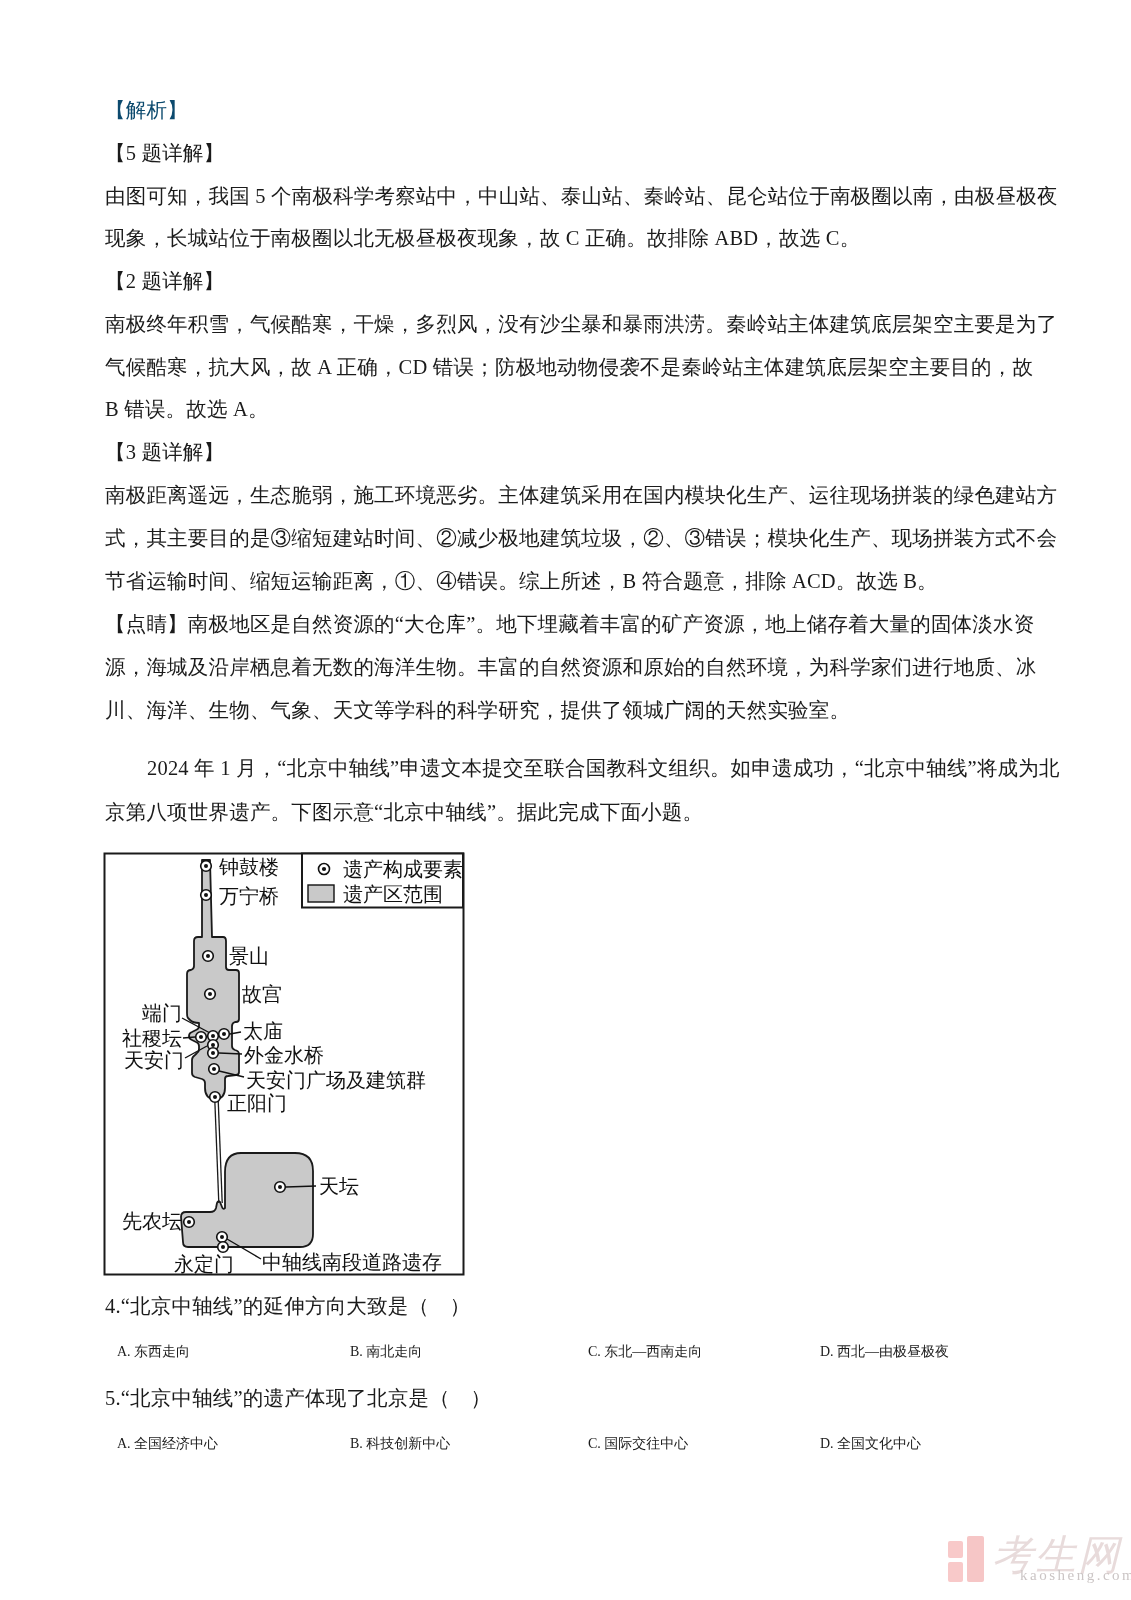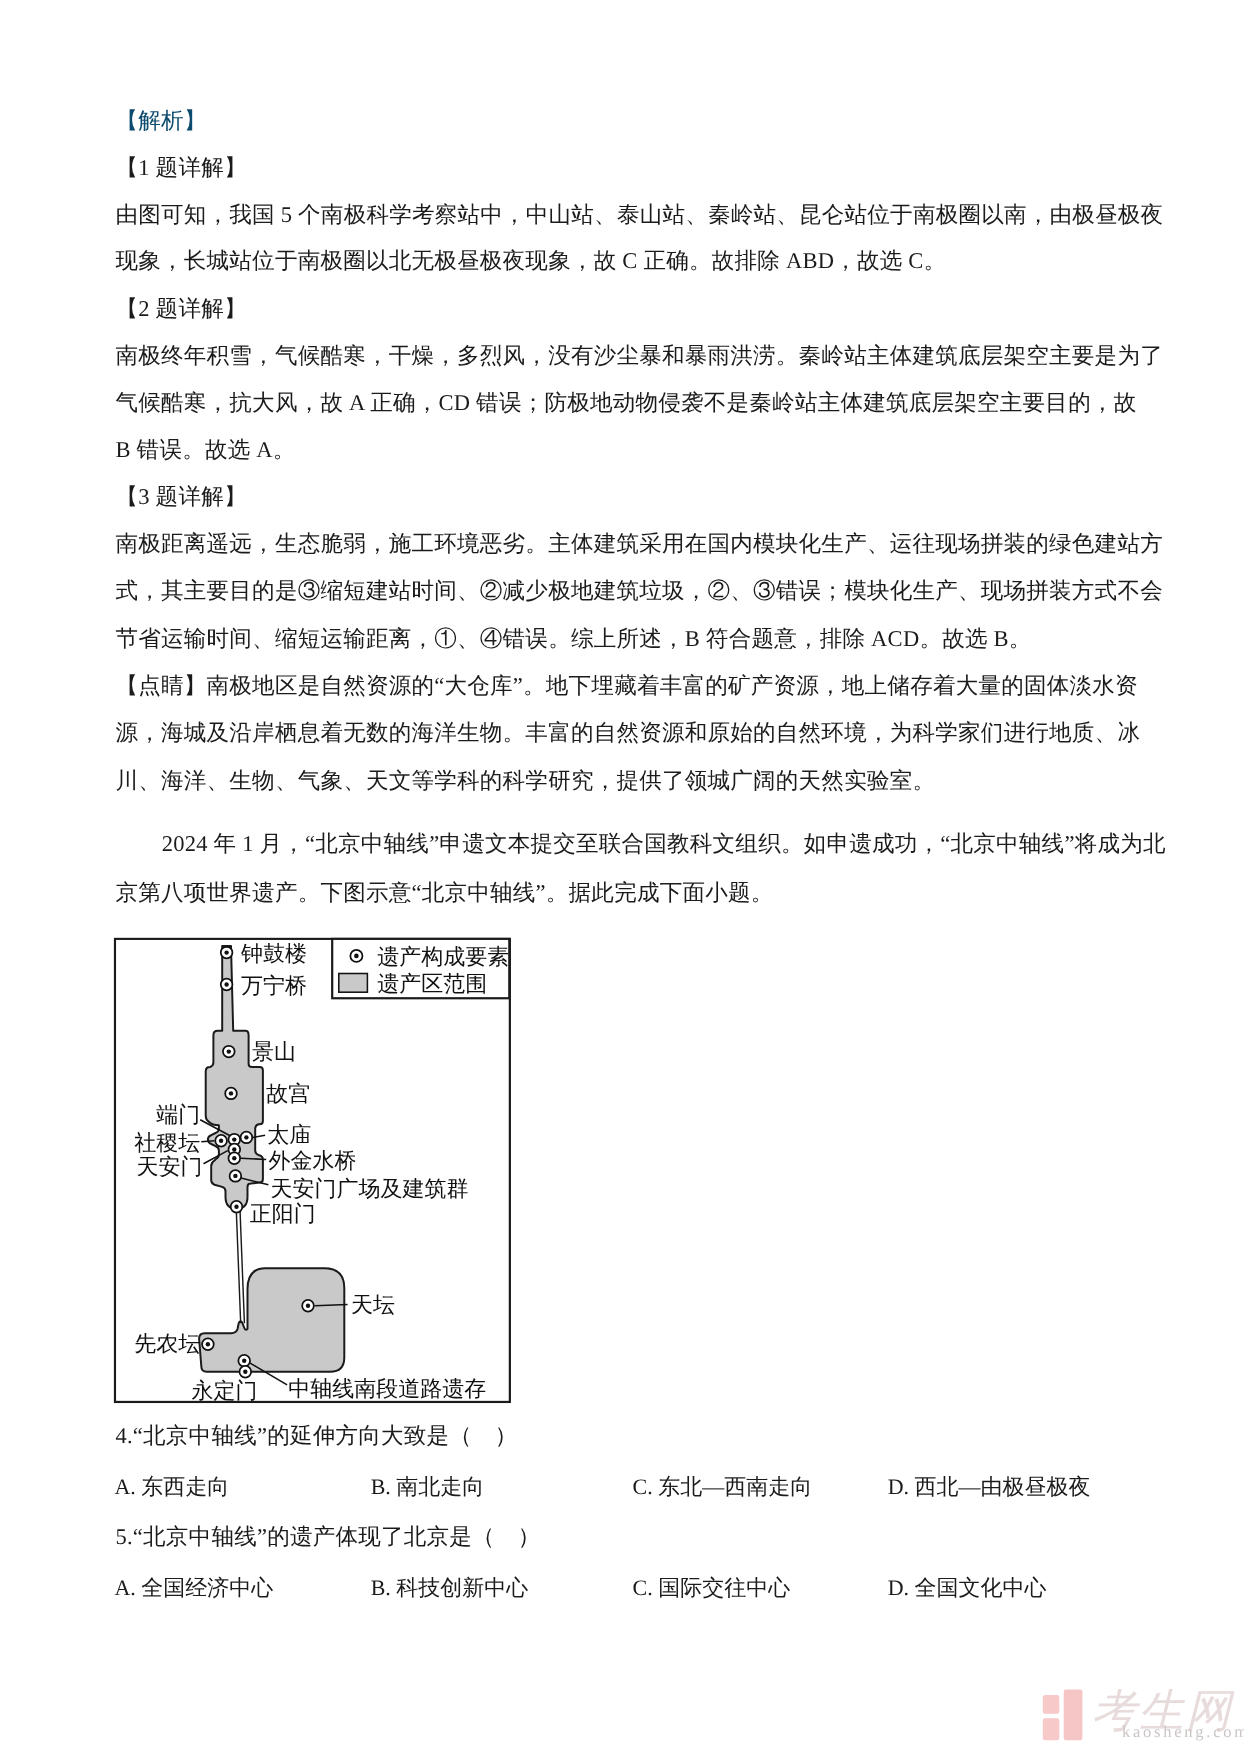--- a/index.html
+++ b/index.html
@@ -2,42 +2,42 @@
 <html><head>
 <meta charset="utf-8">
 <style>
   html,body{margin:0;padding:0;background:#fff;}
   #page{position:relative;width:1131px;height:1600px;background:#ffffff;overflow:hidden;
         font-family:"Liberation Serif","DejaVu Serif",serif;color:#1b1b1b;}
   .line{position:absolute;left:105px;width:930px;height:30px;line-height:30px;
         font-size:20.5px;white-space:nowrap;letter-spacing:0.2px;}
   .hdr-blue{color:#0c4a6e;}
   .indent2{padding-left:42px;}
-  .opt{position:absolute;height:30px;line-height:30px;font-size:20px;white-space:nowrap;}
+  .opt{position:absolute;height:30px;line-height:30px;font-size:14px;white-space:nowrap;margin-left:13px;}
   #axis-map{position:absolute;left:103px;top:852px;}
   #axis-map text{font-family:"Liberation Serif","DejaVu Serif",serif;fill:#111;font-size:20px;}
   .wm{position:absolute;pointer-events:none;}
   .wm-cn{left:992px;top:1528px;font-size:41px;letter-spacing:2px;color:#e8dbdb;
          font-family:"Liberation Serif","DejaVu Serif",serif;font-style:italic;}
   .wm-url{left:996px;top:1567px;font-size:15px;letter-spacing:2.5px;color:#cbc5c5;
           font-family:Liberation Serif, serif;margin-left:24px;}
   .wm-logo{left:946px;top:1536px;width:40px;height:48px;}
   .wm-logo div{position:absolute;border-radius:2px;}
   .wm-b1{left:2px;top:5px;width:15px;height:17px;background:#f8c9c9;}
   .wm-b2{left:21px;top:0;width:17px;height:46px;background:#f6c6c6;}
   .wm-b3{left:2px;top:26px;width:15px;height:20px;background:#f8c9c9;}
 </style>
 </head>
 <body>
 
 <div id="page">
 
   <div class="line hdr-blue" style="top:95px">【解析】</div>
 
-  <div class="line" style="top:138px">【1 题详解】</div>
+  <div class="line" style="top:138px">【5 题详解】</div>
   <div class="line" style="top:181px">由图可知，我国 5 个南极科学考察站中，中山站、泰山站、秦岭站、昆仑站位于南极圈以南，由极昼极夜</div>
   <div class="line" style="top:223px">现象，长城站位于南极圈以北无极昼极夜现象，故 C 正确。故排除 ABD，故选 C。</div>
 
   <div class="line" style="top:266px">【2 题详解】</div>
   <div class="line" style="top:309px">南极终年积雪，气候酷寒，干燥，多烈风，没有沙尘暴和暴雨洪涝。秦岭站主体建筑底层架空主要是为了</div>
   <div class="line" style="top:352px">气候酷寒，抗大风，故 A 正确，CD 错误；防极地动物侵袭不是秦岭站主体建筑底层架空主要目的，故</div>
   <div class="line" style="top:394px">B 错误。故选 A。</div>
 
   <div class="line" style="top:437px">【3 题详解】</div>
   <div class="line" style="top:480px">南极距离遥远，生态脆弱，施工环境恶劣。主体建筑采用在国内模块化生产、运往现场拼装的绿色建站方</div>

